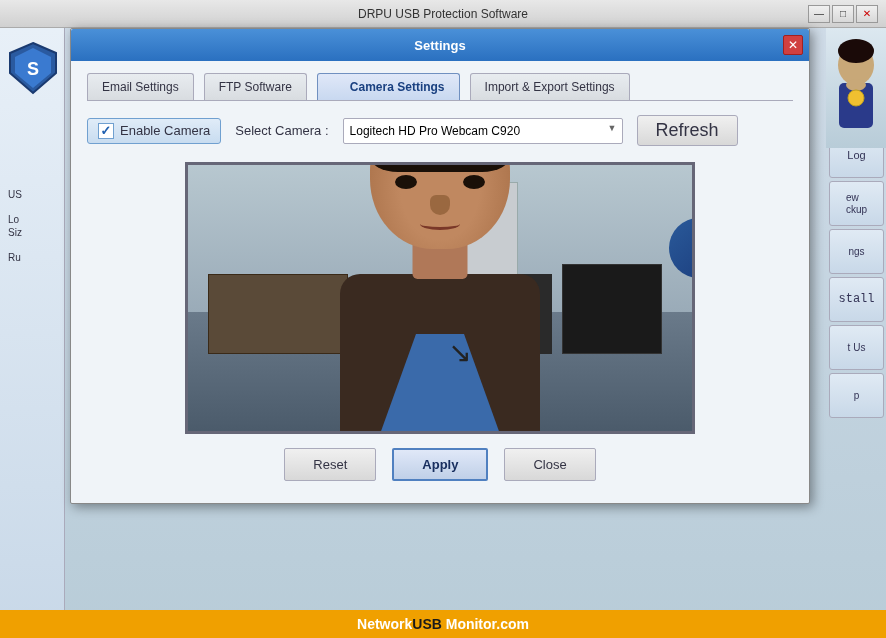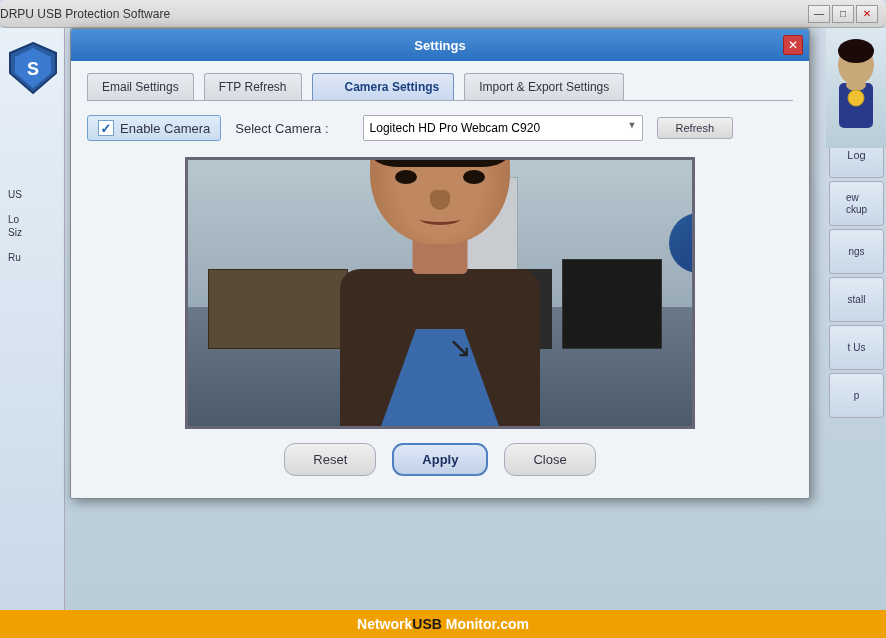--- a/index.html
+++ b/index.html
@@ -24,22 +24,22 @@
 
     
     .app-titlebar {
       position: absolute;
       top: 0; left: 0;
       width: 886px;
       height: 28px;
       background: linear-gradient(180deg, #e8e8e8 0%, #d0d0d0 100%);
       display: flex;
       align-items: center;
+      justify-content: center;
       border-bottom: 1px solid #aaa;
-      border-radius: 6px;
     }
     .app-titlebar-title {
       font-size: 12px;
       color: #333;
     }
     .app-titlebar-controls {
       position: absolute;
       right: 8px;
       display: flex;
       gap: 2px;
@@ -246,38 +246,37 @@
       font-size: 12px;
       padding: 2px 6px;
       border-radius: 2px;
       appearance: none;
       background-image: none;
       position: relative;
     }
     .select-wrapper {
       position: relative;
       display: inline-block;
-      margin-left: 20px;
     }
     .select-wrapper::after {
       content: '▼';
       position: absolute;
       right: 6px;
       top: 5px;
       font-size: 9px;
       color: #666;
       pointer-events: none;
     }
     .refresh-btn {
       padding: 4px 18px;
       background: linear-gradient(180deg, #f0f0f0, #d8d8d8);
       border: 1px solid #aab;
       border-radius: 3px;
       cursor: pointer;
-      font-size: 11px;
+      font-size: 18px;
       color: #334;
     }
 
     
     .camera-preview {
       width: 510px;
       height: 272px;
       margin: 0 auto;
       background: #2a3440;
       border: 3px solid #667;
@@ -466,21 +465,21 @@
     .dialog-footer {
       display: flex;
       justify-content: center;
       gap: 16px;
       padding: 14px 0 6px;
     }
     .footer-btn {
       padding: 7px 28px;
       font-size: 13px;
       border: 1px solid #aab;
-      border-radius: 11px;
+      border-radius: 2px;
       cursor: pointer;
       background: linear-gradient(180deg, #f0f0f0, #d8d8d8);
       color: #334;
     }
     .footer-btn.primary {
       background: linear-gradient(180deg, #e0e8f8, #c0d0e8);
       border: 2px solid #5080c0;
       color: #1a3060;
       font-weight: bold;
     }
@@ -524,21 +523,21 @@
     <div class="sidebar-label">US</div>
     <div class="sidebar-label">Lo<br>Siz</div>
     <div class="sidebar-label">Ru</div>
   </div>
 </div>
 
 <div class="right-panel" style="top: 130px; right: 0;">
   <div class="right-btn">Log</div>
   <div class="right-btn" style="font-size:10px;">ew<br>ckup</div>
   <div class="right-btn" style="font-size:10px;">ngs</div>
-  <div class="right-btn" style="font-size:10px;">stall</div>
+  <div class="right-btn" style="font-size:12px;font-family:Liberation Mono, monospace;">stall</div>
   <div class="right-btn" style="font-size:10px;">t Us</div>
   <div class="right-btn" style="font-size:10px;">p</div>
 </div>
 
 <div style="position:absolute; top:28px; right:0; width:60px; height:120px; background: linear-gradient(180deg,#dce8f0,#b8ccd8); overflow:hidden; display:flex; align-items:center; justify-content:center;">
   <svg width="55" height="110" viewBox="0 0 55 110">
 
     <ellipse cx="27" cy="32" rx="18" ry="20" fill="#c8a878"></ellipse>
     <rect x="10" y="50" width="34" height="45" rx="5" fill="#2a3a8a"></rect>
     <ellipse cx="27" cy="52" rx="10" ry="6" fill="#c8a878"></ellipse>
@@ -554,21 +553,21 @@
 
     <div class="dialog-titlebar">
       <span class="dialog-title">Settings</span>
       <div class="dialog-close-btn">✕</div>
     </div>
 
     <div class="dialog-body">
 
       <div class="tabs">
         <div class="tab">Email Settings</div>
-        <div class="tab">FTP Refresh</div>
+        <div class="tab">FTP Software</div>
         <div class="tab active">Camera Settings</div>
         <div class="tab">Import &amp; Export Settings</div>
       </div>
 
       <div class="camera-row">
 
         <div class="enable-camera-checkbox">
           <div class="checkbox-box">✓</div>
           <span class="enable-label">Enable Camera</span>
         </div>

